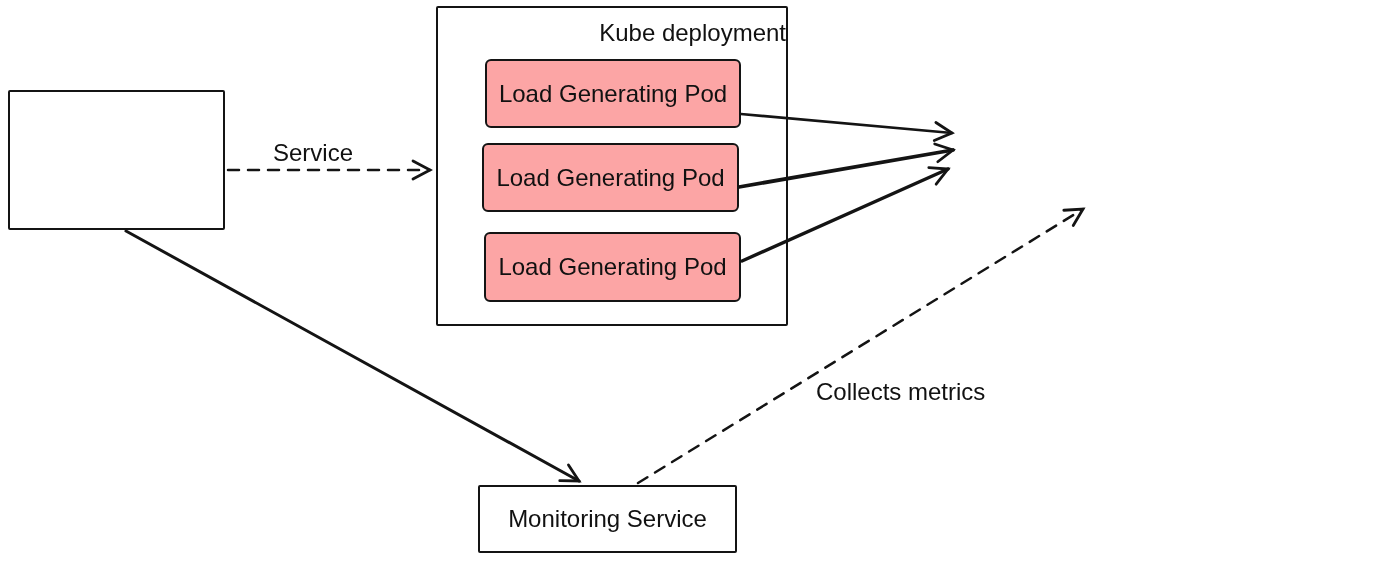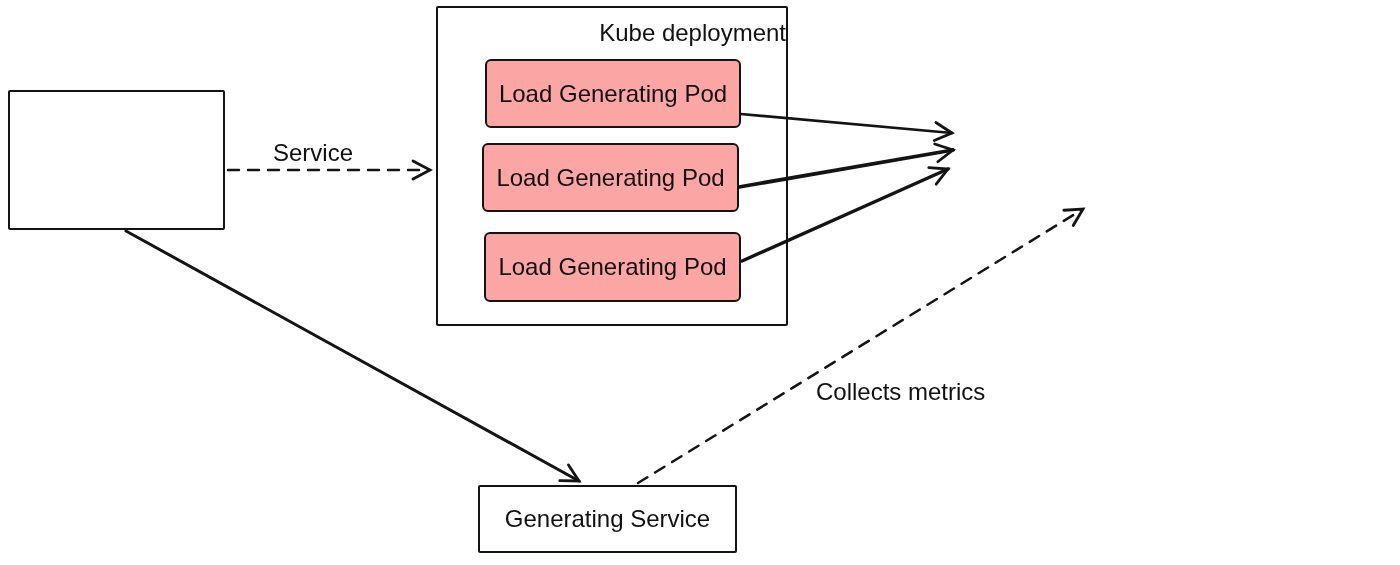--- a/index.html
+++ b/index.html
@@ -91,21 +91,21 @@
     <div class="pod" id="pod-2">
       <div class="centered-label">Load Generating Pod</div>
     </div>
     <div class="pod" id="pod-3">
       <div class="centered-label">Load Generating Pod</div>
     </div>
   </div>
 
 
   <div class="node" id="monitoring-service">
-    <div class="centered-label">Generating Service</div>
+    <div class="centered-label">Monitoring Service</div>
   </div>
 
   <div class="edge-label" id="label-manages">Service</div>
   <div class="edge-label" id="label-collects">Collects metrics</div>
 
   <svg class="edges" viewBox="0 0 1400 565" xmlns="http://www.w3.org/2000/svg">
     <defs>
       <marker id="ah" markerUnits="userSpaceOnUse" markerWidth="26" markerHeight="26" viewBox="0 0 26 26" refX="21" refY="13" orient="auto">
         <path d="M4 4 L21 13 L4 22" fill="none" stroke="#141414" stroke-width="2.8" stroke-linecap="round"></path>
       </marker>

